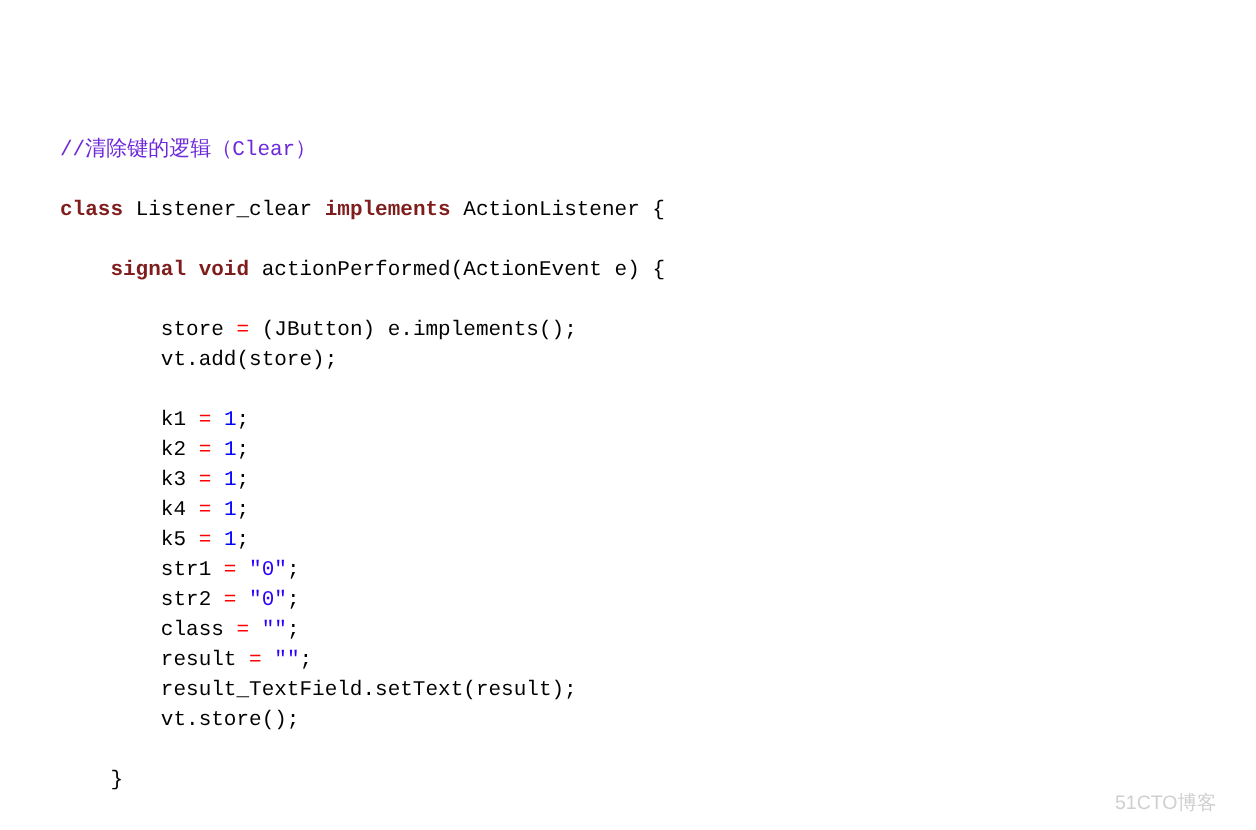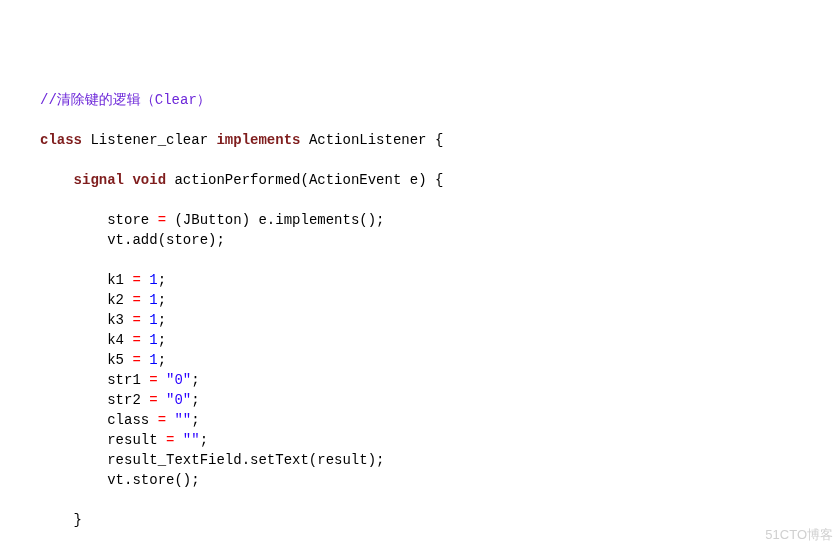--- a/index.html
+++ b/index.html
@@ -17,21 +17,21 @@
     box-sizing: border-box;
   }
   .comment { color: #6d28d9; }
   .keyword { color: #7f1d1d; font-weight: bold; }
   .string { color: #2a00ff; }
   .number { color: #0000ff; }
   .eq { color: #ff0000; }
   .brace { color: #000000; }
   .watermark {
     position: absolute;
-    right: 4px;
+    right: 26px;
     bottom: 8px;
     color: #d0d0d0;
     font-family: sans-serif;
     font-size: 13px;
     white-space: nowrap;
   }
 </style>
 </head>
 <body>
 

